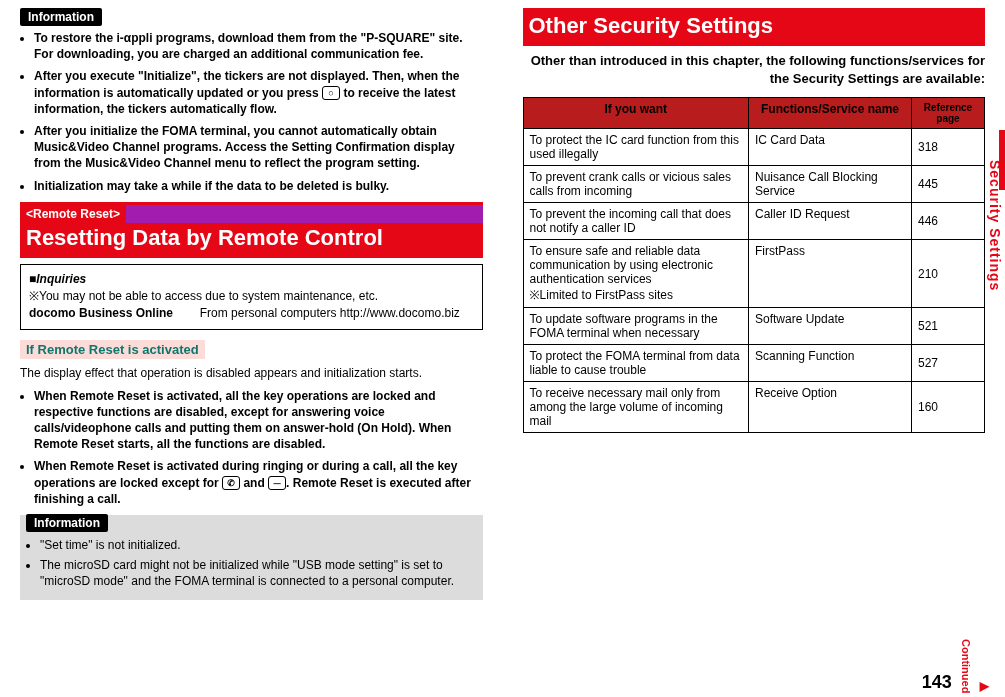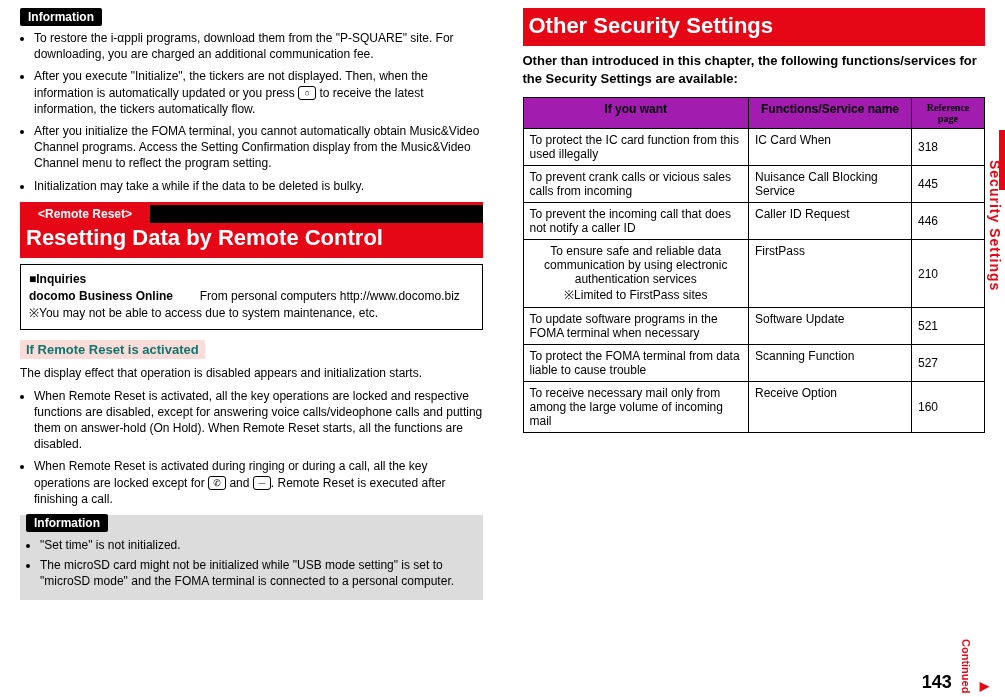--- a/index.html
+++ b/index.html
@@ -28,64 +28,66 @@
     background: #000;
     color: #fff;
     font-weight: bold;
     padding: 2px 8px;
     font-size: 12px;
     border-radius: 2px;
   }
   .bullets {
     margin: 4px 0 8px 0;
     padding-left: 14px;
+    font-weight: bold;
   }
   .bullets li {
     list-style: disc;
     margin-bottom: 6px;
     line-height: 1.35;
     font-size: 12px;
   }
   .red-banner {
     border-top: 3px solid #e60716;
     border-bottom: 3px solid #e60716;
-    background: #000000;
+    background: #a21caf;
     margin: 8px 0 6px 0;
     padding: 0;
   }
   .red-banner .tag {
     display: inline-block;
     color: #fff;
     background: #e60716;
     font-size: 12px;
-    padding: 2px 18px;
+    padding: 2px 6px;
     font-weight: bold;
   }
   .red-banner .title {
     display: block;
     background: #e60716;
     color: #fff;
     font-size: 22px;
     font-weight: bold;
     padding: 2px 6px 4px 6px;
   }
   .lead {
     font-weight: bold;
     font-size: 13px;
     line-height: 1.35;
     margin-bottom: 10px;
+    text-align: right;
   }
   .box {
     border: 1px solid #000;
     padding: 6px 8px;
     font-size: 12px;
     line-height: 1.45;
     margin-bottom: 10px;
   }
-  .box .inq-title { font-weight: bold; }
+  .box .inq-title { font-weight: bold; font-style: italic; }
   .sub-pink {
     display: inline-block;
     background: #fcdcd8;
     color: #0f766e;
     font-weight: bold;
     padding: 2px 6px;
     font-size: 13px;
     margin-bottom: 6px;
   }
   .para {
@@ -127,21 +129,21 @@
     width: 100%;
     margin-top: 10px;
     font-size: 12px;
   }
   table.sec th, table.sec td {
     border: 1px solid #000;
     padding: 4px 6px;
     vertical-align: top;
   }
   table.sec th {
-    background: #a21caf;
+    background: #b91c1c;
     font-weight: bold;
     text-align: center;
   }
   table.sec td.ref {
     text-align: left;
     vertical-align: middle;
     width: 60px;
   }
   table.sec td.fn { width: 150px; }
   .side-label {
@@ -206,26 +208,26 @@
     </ul>
 
     <div class="red-banner">
       <span class="tag">&lt;Remote Reset&gt;</span>
       <span class="title">Resetting Data by Remote Control</span>
     </div>
 
 
     <div class="box">
       <div class="inq-title">■Inquiries</div>
+      <div>※You may not be able to access due to system maintenance, etc.</div>
       <div>
         <b>docomo Business Online</b>
         &nbsp;&nbsp;&nbsp;&nbsp;&nbsp;&nbsp;
         <span>From personal computers   http://www.docomo.biz</span>
       </div>
-      <div>※You may not be able to access due to system maintenance, etc.</div>
     </div>
 
     <div><span class="sub-pink">If Remote Reset is activated</span></div>
 
     <div class="para">The display effect that operation is disabled appears and initialization starts.</div>
 
     <ul class="bullets">
       <li>When Remote Reset is activated, all the key operations are locked and respective functions are disabled, except for answering voice calls/videophone calls and putting them on answer-hold (On Hold). When Remote Reset starts, all the functions are disabled.</li>
       <li>
         When Remote Reset is activated during ringing or during a call, all the key operations are locked except for
@@ -252,41 +254,41 @@
       <span class="title">Other Security Settings</span>
     </div>
 
     <div class="lead">Other than introduced in this chapter, the following functions/services for the Security Settings are available:</div>
 
     <table class="sec">
       <thead>
         <tr>
           <th>If you want</th>
           <th>Functions/Service name</th>
-          <th style="font-size:10px;font-family:Liberation Serif, serif;">Reference page</th>
+          <th style="font-size:10px;">Reference page</th>
         </tr>
       </thead>
       <tbody>
         <tr>
           <td>To protect the IC card function from this used illegally</td>
-          <td class="fn">IC Card When</td>
+          <td class="fn">IC Card Data</td>
           <td class="ref">318</td>
         </tr>
         <tr>
           <td>To prevent crank calls or vicious sales calls from incoming</td>
           <td class="fn">Nuisance Call Blocking Service</td>
           <td class="ref">445</td>
         </tr>
         <tr>
           <td>To prevent the incoming call that does not notify a caller ID</td>
           <td class="fn">Caller ID Request</td>
           <td class="ref">446</td>
         </tr>
         <tr>
-          <td style="white-space:pre-line;text-align:center;">To ensure safe and reliable data communication by using electronic authentication services
+          <td style="white-space:pre-line;">To ensure safe and reliable data communication by using electronic authentication services
 ※Limited to FirstPass sites</td>
           <td class="fn">FirstPass</td>
           <td class="ref">210</td>
         </tr>
         <tr>
           <td>To update software programs in the FOMA terminal when necessary</td>
           <td class="fn">Software Update</td>
           <td class="ref">521</td>
         </tr>
         <tr>

